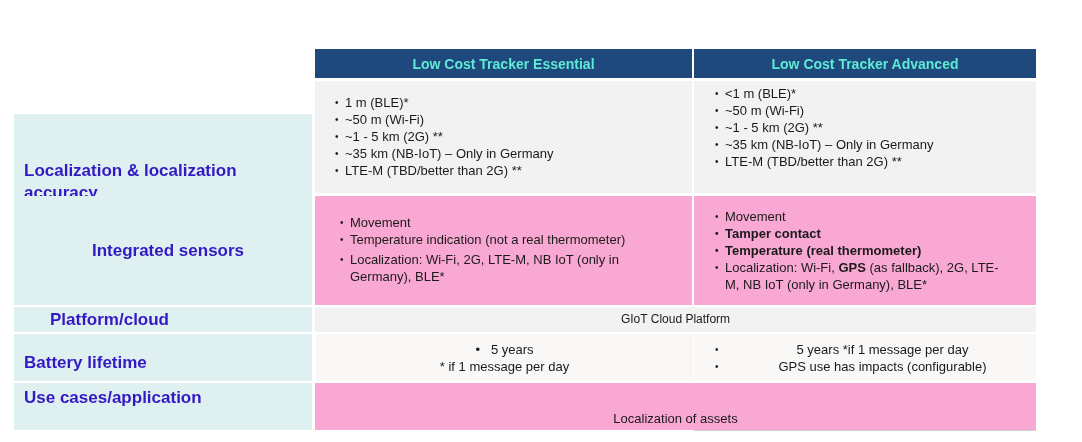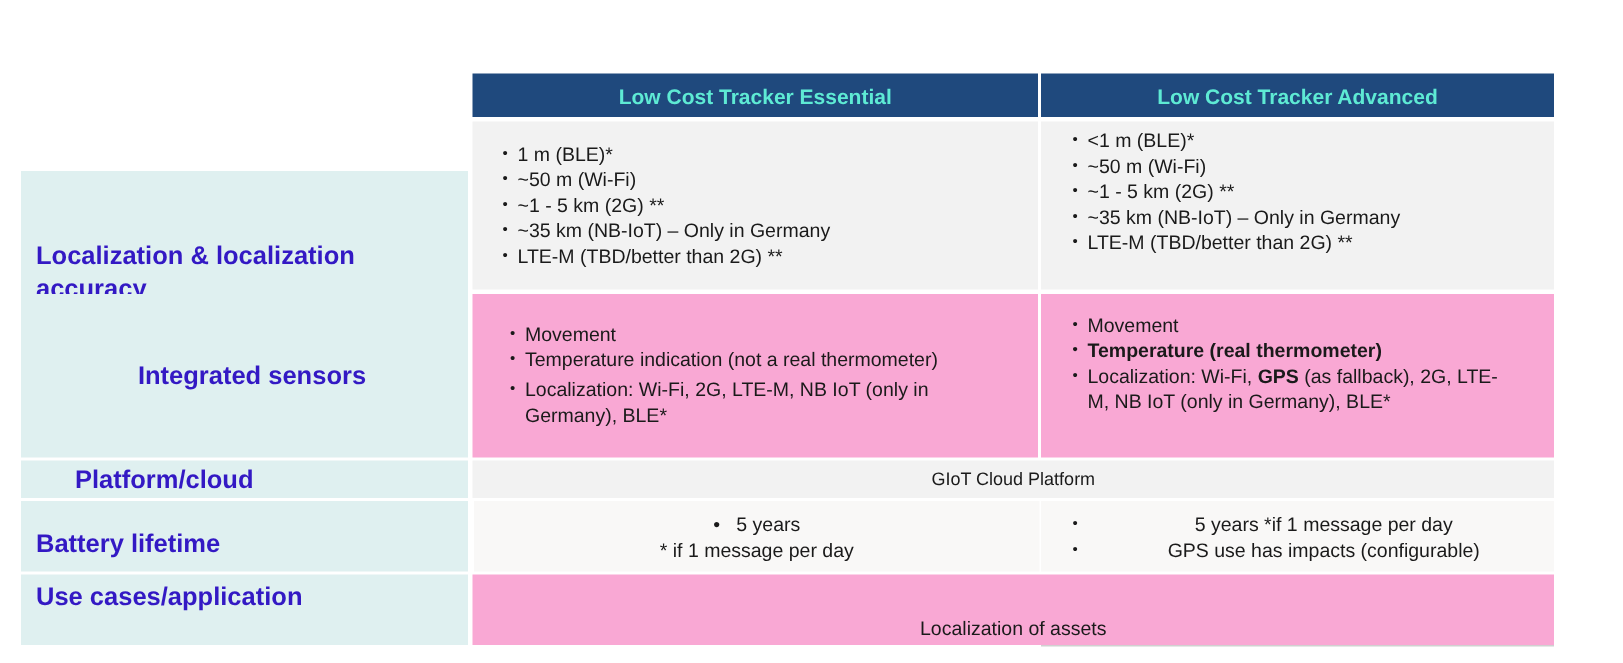--- a/index.html
+++ b/index.html
@@ -51,20 +51,21 @@
 <div class="abs cell blue" style="left:315px; top:196px; width:377px; height:109px; padding:18px 0 0 25px;">
   <ul style="width:320px;">
     <li>Movement</li>
     <li style="margin-bottom:3px;">Temperature indication (not a real thermometer)</li>
     <li>Localization: Wi-Fi, 2G, LTE-M, NB IoT (only in Germany), BLE*</li>
   </ul>
 </div>
 <div class="abs cell blue" style="left:694px; top:196px; width:342px; height:109px; padding:12px 0 0 21px;">
   <ul style="width:290px;">
     <li>Movement</li>
+    <li class="b">Tamper contact</li>
     <li class="b">Temperature (real thermometer)</li>
     <li><span>Localization: Wi-Fi, </span><span class="b">GPS</span><span> (as fallback), 2G, LTE-M, NB IoT (only in Germany), BLE*</span></li>
   </ul>
 </div>
 
 <div class="abs rowlabel" style="left:14px; top:307px; width:298px; height:25px;padding-left:36px;">
     <span>Platform/cloud</span>
   </div>
 <div class="abs cell gray center" style="left:315px; top:307px; width:721px; height:25px; line-height:25px; font-size:12px;">GIoT Cloud Platform</div>
 

